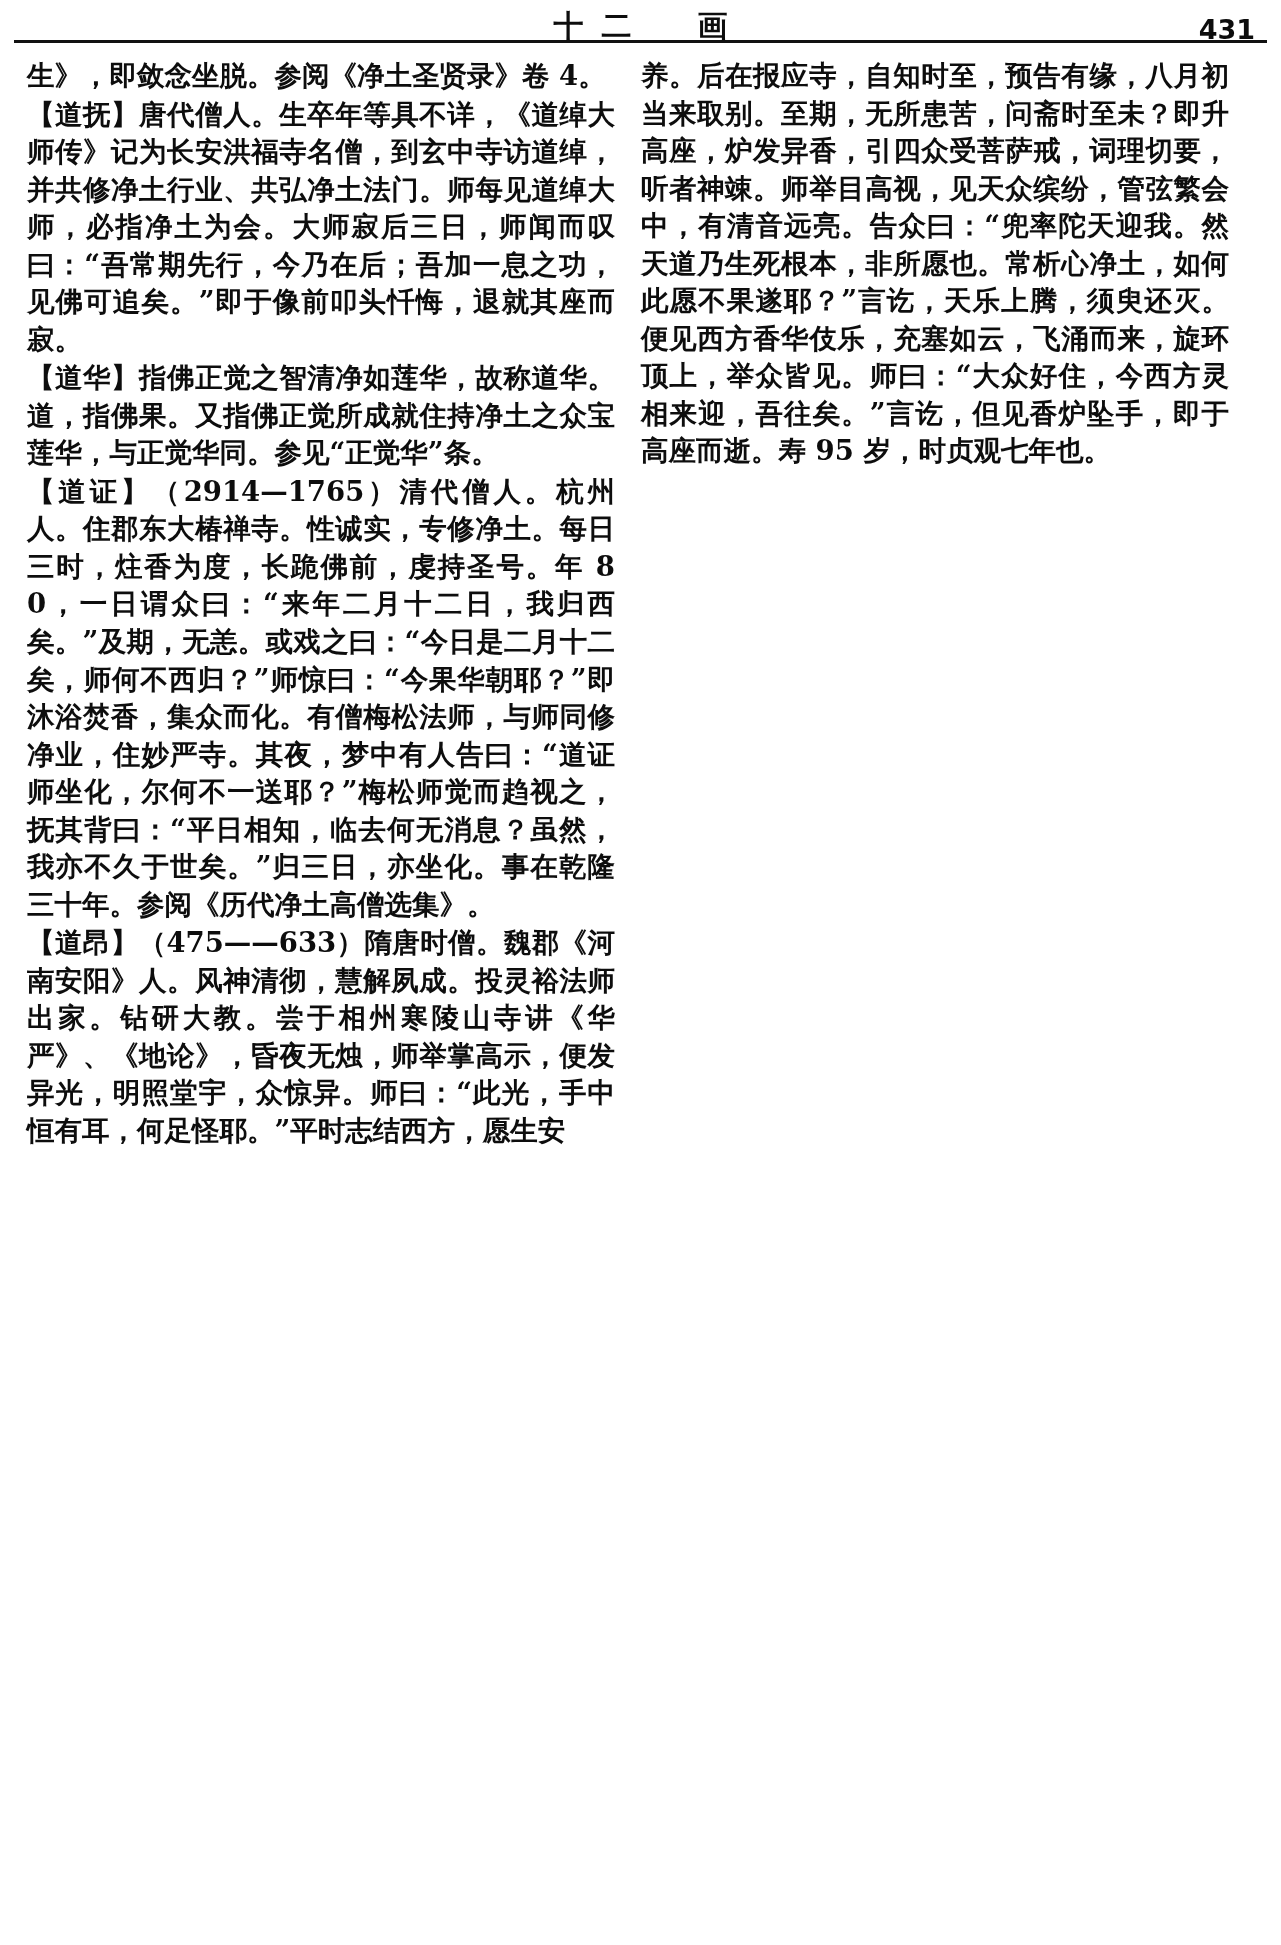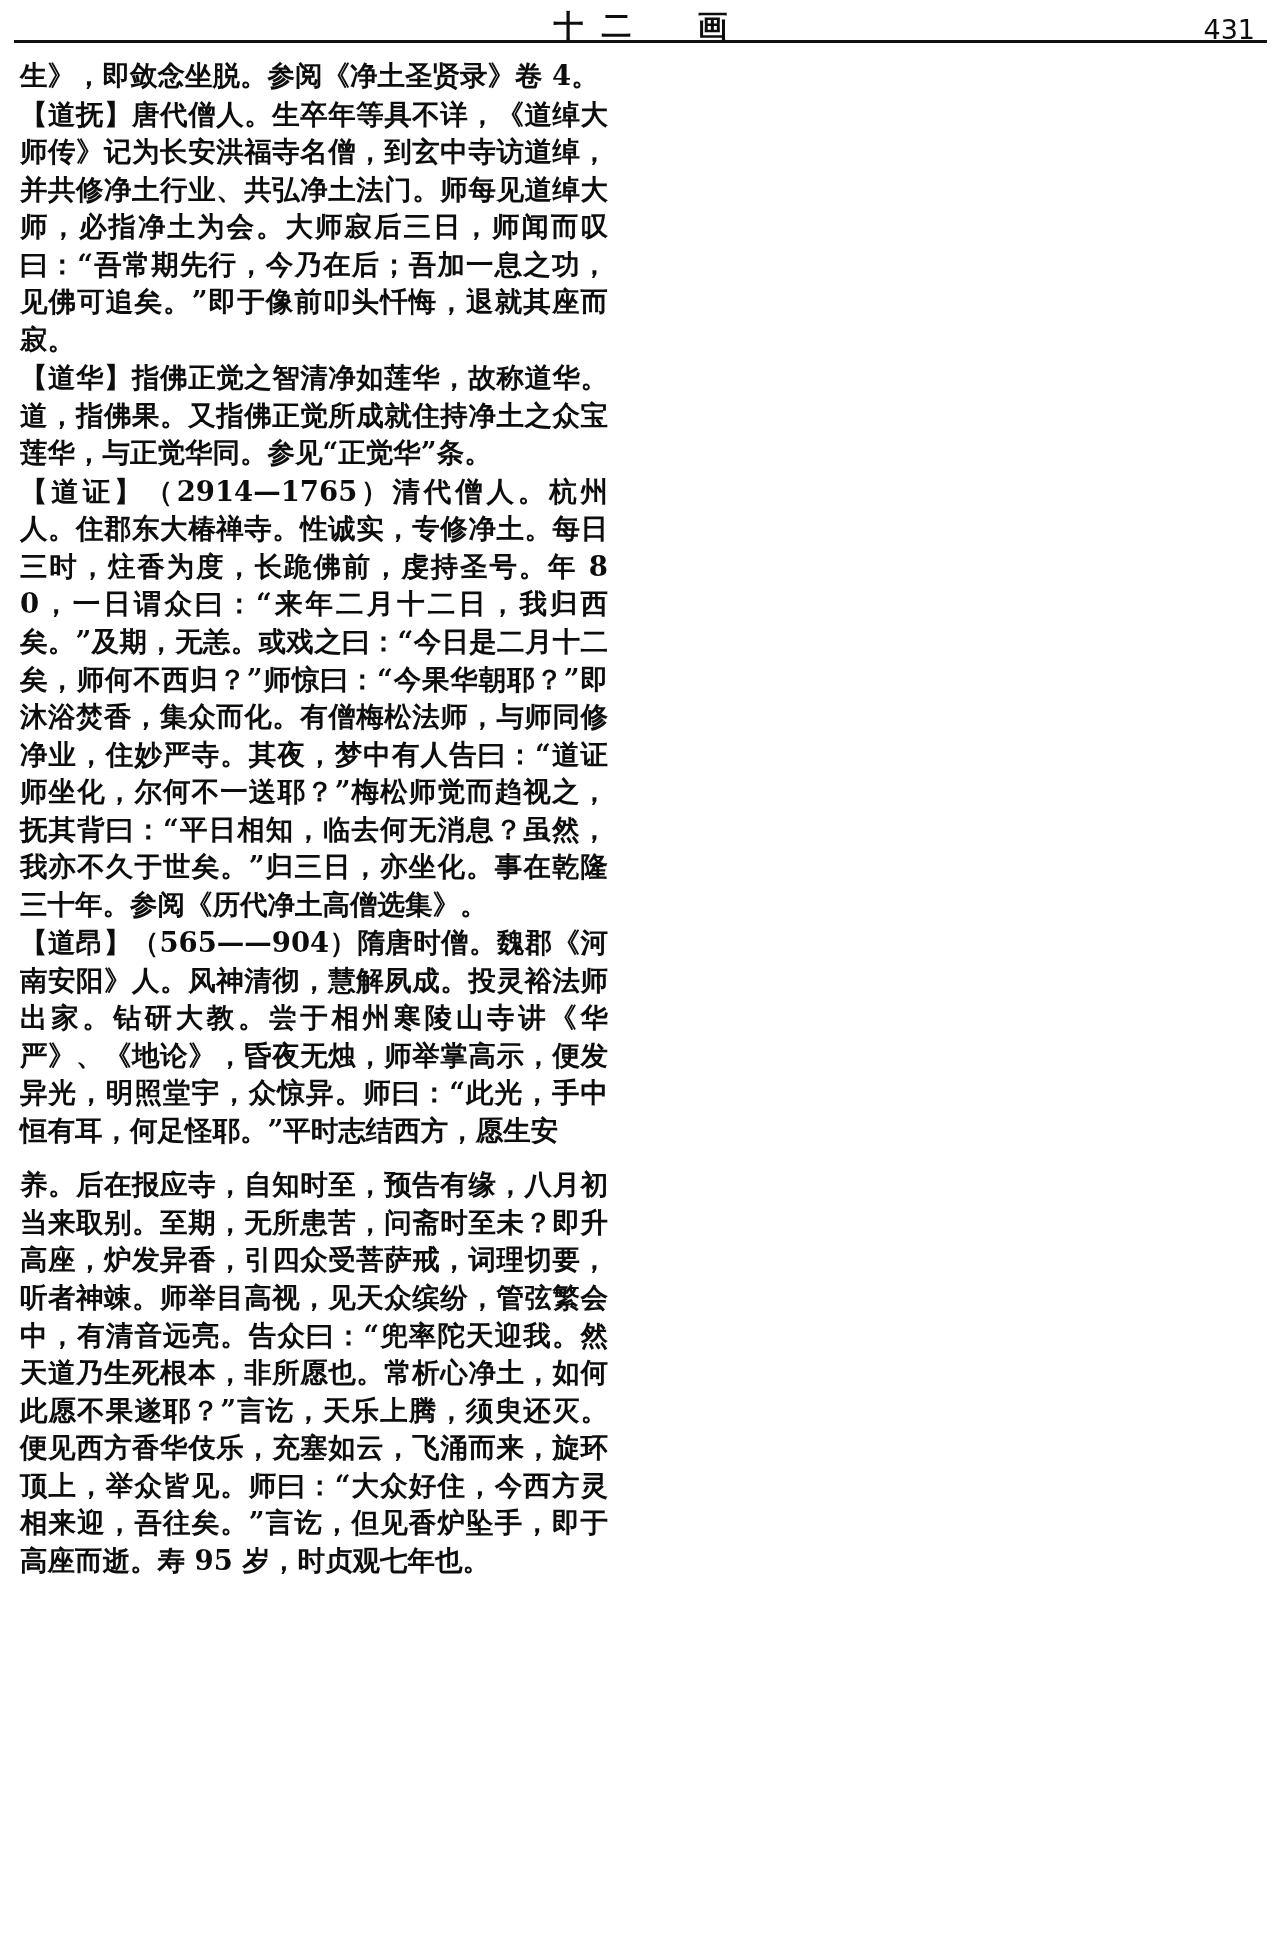--- a/index.html
+++ b/index.html
@@ -37,36 +37,35 @@
     letter-spacing: 18px;
     font-weight: 700;
     font-family: "DejaVu Serif", "Liberation Serif", serif;
     padding-left: 18px;
   }
   .header-page {
     position: absolute;
     right: 26px;
     top: 14px;
     font-size: 27px;
-    font-weight: 400;
+    font-weight: 700;
     font-family: "DejaVu Sans", "Liberation Sans", sans-serif;
   }
   .rule {
     border: none;
     border-top: 3px solid #111;
     margin: 0 14px 0 14px;
   }
   
   .columns {
     display: flex;
-    padding: 14px 22px 0 20px;
+    padding: 14px 22px 0 27px;
     box-sizing: border-box;
-    gap: 16px;
+    gap: 26px;
     height: 1880px;
-    flex-direction: column;
   }
   .col {
     width: 588px;
     flex: 0 0 588px;
     position: relative;
   }
   .col-left {
     border-right: 0;
   }
   .entry {
@@ -92,21 +91,21 @@
 
   <hr class="rule">
 
   <div class="columns">
 
     <div class="col col-left">
       <p class="entry">生》，即敛念坐脱。参阅《净土圣贤录》卷 4。</p>
       <p class="entry">【道抚】唐代僧人。生卒年等具不详，《道绰大师传》记为长安洪福寺名僧，到玄中寺访道绰，并共修净土行业、共弘净土法门。师每见道绰大师，必指净土为会。大师寂后三日，师闻而叹曰：“吾常期先行，今乃在后；吾加一息之功，见佛可追矣。”即于像前叩头忏悔，退就其座而寂。</p>
       <p class="entry">【道华】指佛正觉之智清净如莲华，故称道华。道，指佛果。又指佛正觉所成就住持净土之众宝莲华，与正觉华同。参见“正觉华”条。</p>
       <p class="entry">【道证】（2914—1765）清代僧人。杭州人。住郡东大椿禅寺。性诚实，专修净土。每日三时，炷香为度，长跪佛前，虔持圣号。年 80，一日谓众曰：“来年二月十二日，我归西矣。”及期，无恙。或戏之曰：“今日是二月十二矣，师何不西归？”师惊曰：“今果华朝耶？”即沐浴焚香，集众而化。有僧梅松法师，与师同修净业，住妙严寺。其夜，梦中有人告曰：“道证师坐化，尔何不一送耶？”梅松师觉而趋视之，抚其背曰：“平日相知，临去何无消息？虽然，我亦不久于世矣。”归三日，亦坐化。事在乾隆三十年。参阅《历代净土高僧选集》。</p>
-      <p class="entry">【道昂】（565——904）隋唐时僧。魏郡《河南安阳》人。风神清彻，慧解夙成。投灵裕法师出家。钻研大教。尝于相州寒陵山寺讲《华严》、《地论》，昏夜无烛，师举掌高示，便发异光，明照堂宇，众惊异。师曰：“此光，手中恒有耳，何足怪耶。”平时志结西方，愿生安</p>
+      <p class="entry">【道昂】（475——633）隋唐时僧。魏郡《河南安阳》人。风神清彻，慧解夙成。投灵裕法师出家。钻研大教。尝于相州寒陵山寺讲《华严》、《地论》，昏夜无烛，师举掌高示，便发异光，明照堂宇，众惊异。师曰：“此光，手中恒有耳，何足怪耶。”平时志结西方，愿生安</p>
     </div>
 
     <div class="col col-right">
       <p class="entry">养。后在报应寺，自知时至，预告有缘，八月初当来取别。至期，无所患苦，问斋时至未？即升高座，炉发异香，引四众受菩萨戒，词理切要，听者神竦。师举目高视，见天众缤纷，管弦繁会中，有清音远亮。告众曰：“兜率陀天迎我。然天道乃生死根本，非所愿也。常析心净土，如何此愿不果遂耶？”言讫，天乐上腾，须臾还灭。便见西方香华伎乐，充塞如云，飞涌而来，旋环顶上，举众皆见。师曰：“大众好住，今西方灵相来迎，吾往矣。”言讫，但见香炉坠手，即于高座而逝。寿 95 岁，时贞观七年也。</p>
     </div>
 
   </div>
 </div>
 
 </body></html>

